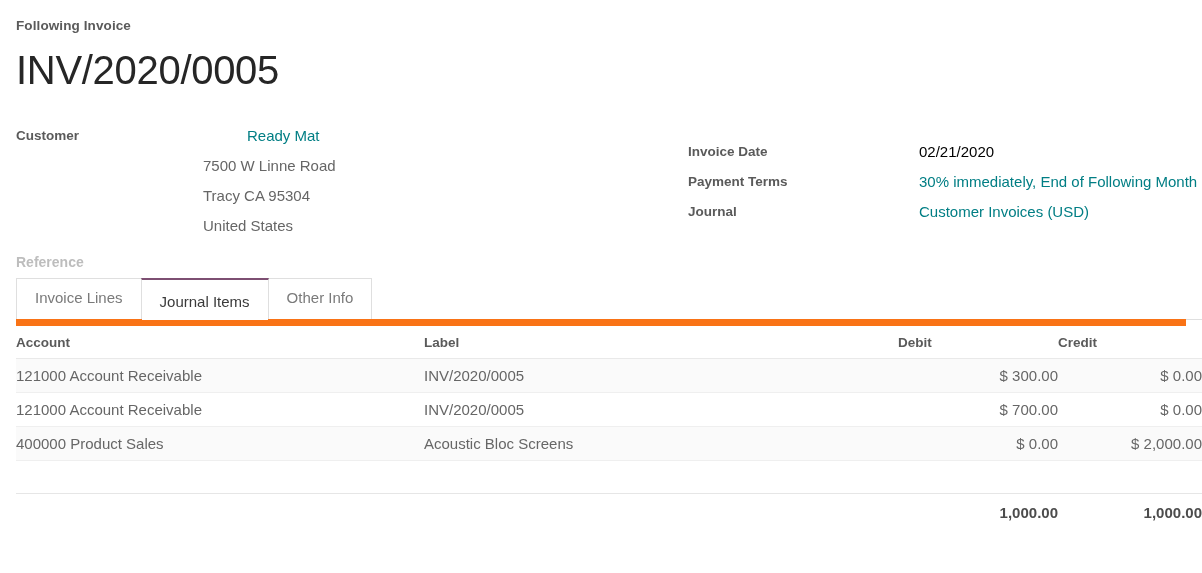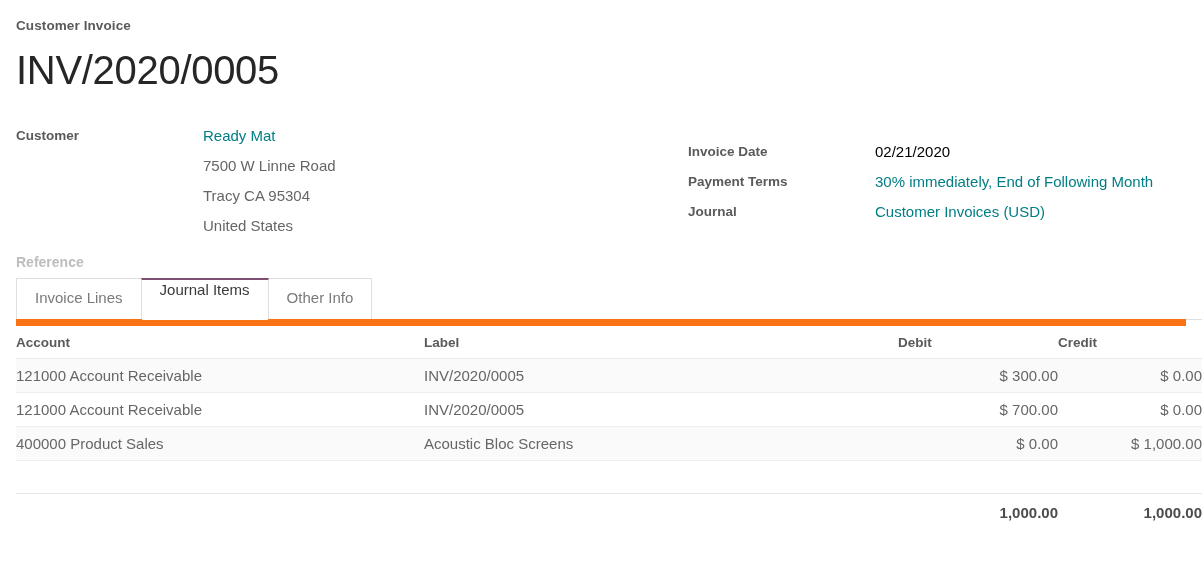--- a/index.html
+++ b/index.html
@@ -48,20 +48,21 @@
     margin-top: 28px;
     height: 140px;
   }
   .col-left  { position: absolute; left: 0;   top: 0; width: 640px; }
   .col-right { position: absolute; left: 672px; top: 16px; width: 514px; }
 
   .frow {
     display: flex;
     align-items: flex-start;
     line-height: 30px;
+    gap: 44px;
   }
   .flabel {
     font-size: 13.5px;
     font-weight: bold;
     color: #5a5a5a;
     flex: 0 0 auto;
   }
   .col-left  .flabel { width: 187px; }
   .col-right .flabel { width: 187px; }
   .fvalue {
@@ -116,21 +117,21 @@
     cursor: pointer;
     position: relative;
     box-sizing: border-box;
     height: 41px;
   }
   .tab.active {
     color: #3a3a3a;
     border-top: 2px solid #7d4f72;
     z-index: 2;
     background: #ffffff;
-    padding-top: 0;
+    padding-top: 12px;
   }
   .tab.active::after {
     content: "";
     position: absolute;
     left: 0; right: 0;
     bottom: -1px;
     height: 1px;
     background: #ffffff;
   }
 
@@ -179,21 +180,21 @@
     border-bottom: none;
     padding-top: 10px;
     background: #ffffff;
   }
 </style>
 </head>
 <body>
 
 <div class="sheet">
 
-  <div class="doc-kind">Customer Invoice</div>
+  <div class="doc-kind">Following Invoice</div>
   <div class="doc-title">INV/2020/0005</div>
 
   <div class="fields">
 
     <div class="col-left">
       <div class="frow">
         <div class="flabel">Customer</div>
         <div class="fvalue link">Ready Mat</div>
       </div>
       <div class="addr-block">
@@ -246,21 +247,21 @@
       <tr class="r-even">
         <td class="c-account">121000 Account Receivable</td>
         <td class="c-label">INV/2020/0005</td>
         <td class="c-debit">$ 700.00</td>
         <td class="c-credit">$ 0.00</td>
       </tr>
       <tr class="r-odd">
         <td class="c-account">400000 Product Sales</td>
         <td class="c-label">Acoustic Bloc Screens</td>
         <td class="c-debit">$ 0.00</td>
-        <td class="c-credit">$ 1,000.00</td>
+        <td class="c-credit">$ 2,000.00</td>
       </tr>
       <tr class="spacer">
         <td></td>
         <td></td>
         <td></td>
         <td></td>
       </tr>
       <tr class="totals">
         <td class="c-account"></td>
         <td class="c-label"></td>

